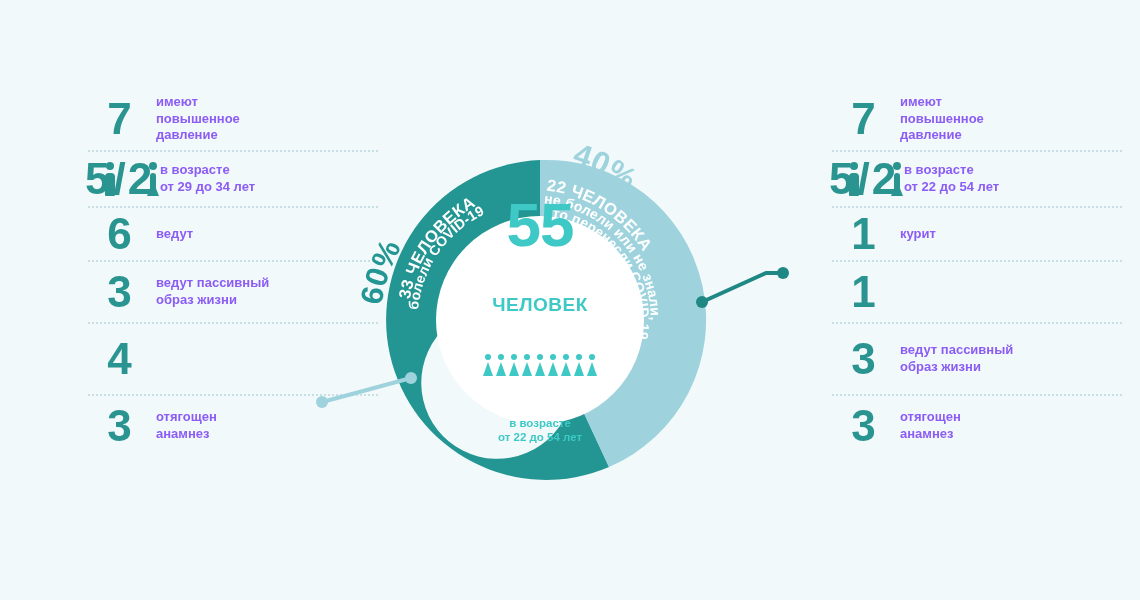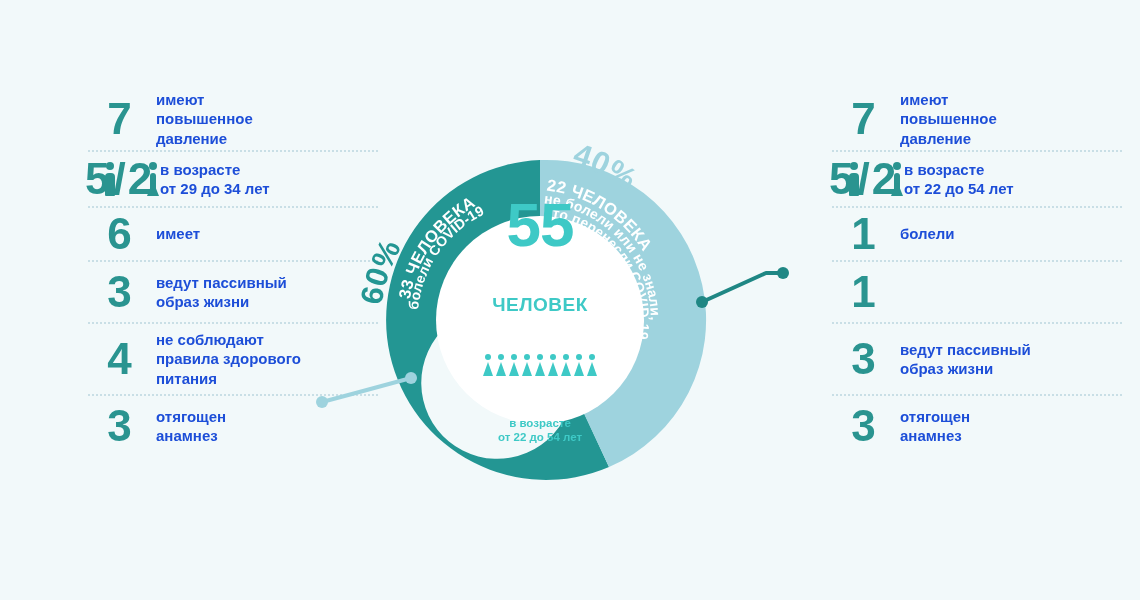--- a/index.html
+++ b/index.html
@@ -49,22 +49,22 @@
     font-weight: bold;
     line-height: 1;
     letter-spacing: -1px;
   }
   .stat-column.left  .stat-figure { width: 62px; justify-content: center; }
   .stat-column.right .stat-figure { width: 62px; justify-content: center; }
 
   .stat-figure.wide { width: 132px; justify-content: flex-start; }
 
   .stat-label {
-    color: #1d4ed8;
-    font-size: 15px;
+    color: #8b5cf6;
+    font-size: 13px;
     font-weight: bold;
     line-height: 1.28;
     padding-left: 6px;
   }
 
   .ratio-slash {
     font-size: 44px;
     font-weight: bold;
     margin: 0 3px;
   }
@@ -237,39 +237,34 @@
       </div>
       <div class="stat-label" style="padding-left:10px;">
         <div>в возрасте</div>
         <div>от 29 до 34 лет</div>
       </div>
     </div>
 
     <div class="stat-row" style="height:54px;">
       <div class="stat-figure">6</div>
       <div class="stat-label">
-        <div>имеет</div>
+        <div>ведут</div>
       </div>
     </div>
 
     <div class="stat-row" style="height:62px;">
       <div class="stat-figure">3</div>
       <div class="stat-label">
         <div>ведут пассивный</div>
         <div>образ жизни</div>
       </div>
     </div>
 
     <div class="stat-row" style="height:72px;">
       <div class="stat-figure">4</div>
-      <div class="stat-label">
-        <div>не соблюдают</div>
-        <div>правила здорового</div>
-        <div>питания</div>
-      </div>
     </div>
 
     <div class="stat-row" style="height:62px;">
       <div class="stat-figure">3</div>
       <div class="stat-label">
         <div>отягощен</div>
         <div>анамнез</div>
       </div>
     </div>
   </div>
@@ -302,21 +297,21 @@
       </div>
       <div class="stat-label" style="padding-left:10px;">
         <div>в возрасте</div>
         <div>от 22 до 54 лет</div>
       </div>
     </div>
 
     <div class="stat-row" style="height:54px;">
       <div class="stat-figure">1</div>
       <div class="stat-label">
-        <div>болели</div>
+        <div>курит</div>
       </div>
     </div>
 
     <div class="stat-row" style="height:62px;">
       <div class="stat-figure">1</div>
     </div>
 
     <div class="stat-row" style="height:72px;">
       <div class="stat-figure">3</div>
       <div class="stat-label">

